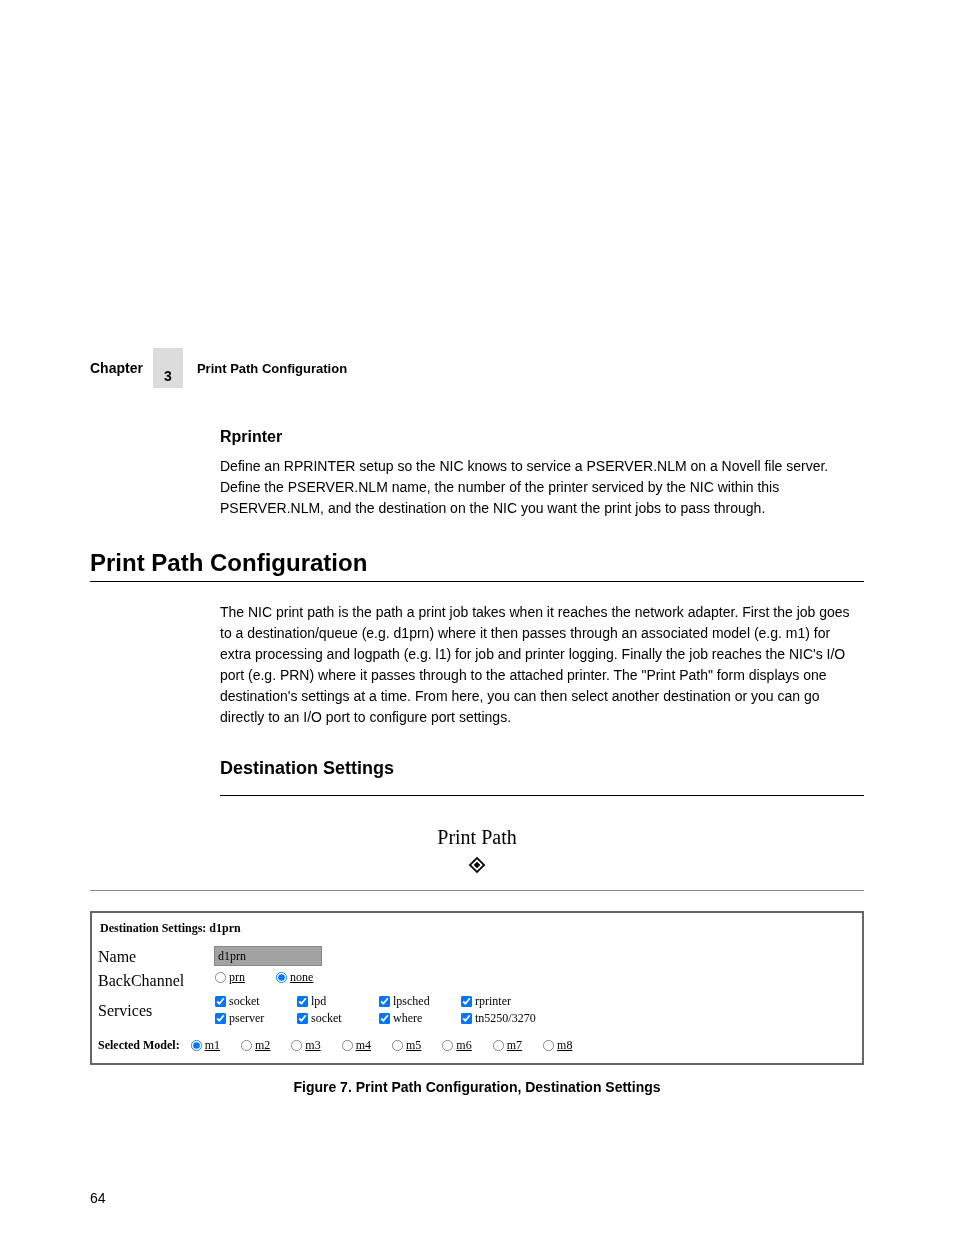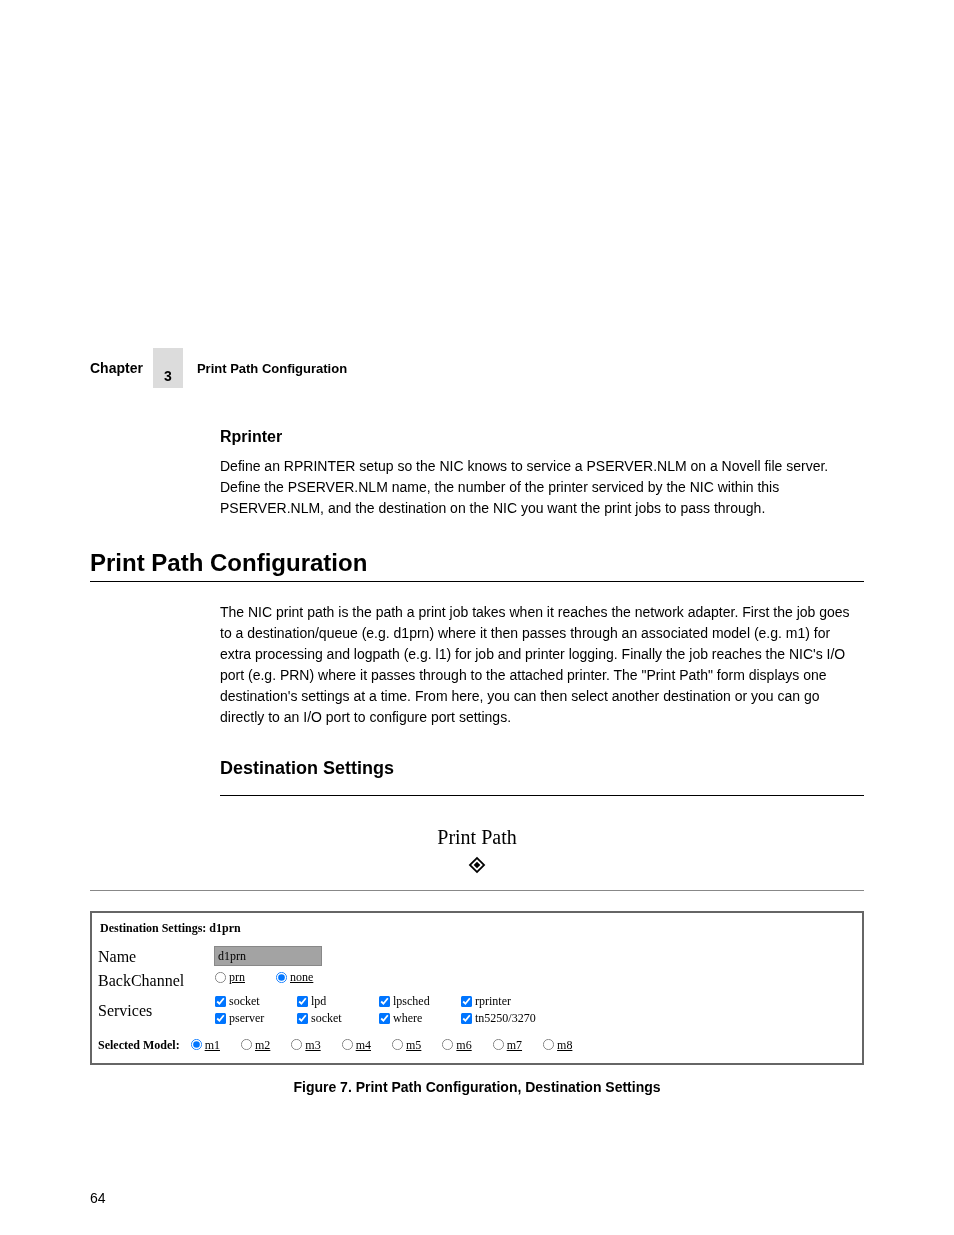--- a/index.html
+++ b/index.html
@@ -162,21 +162,21 @@
     align-items: center;
     margin-top: 12px;
     font-size: 12px;
   }
   .model-row .lbl {
     font-weight: bold;
     margin-right: 10px;
   }
   .model-opt {
     display: flex;
-    align-items: flex-start;
+    align-items: center;
     margin-right: 20px;
     font-size: 12px;
   }
   .model-opt input[type="radio"] {
     margin: 0 2px 0 0;
     transform: scale(0.85);
   }
   .figure-caption {
     text-align: center;
     font-size: 14px;

